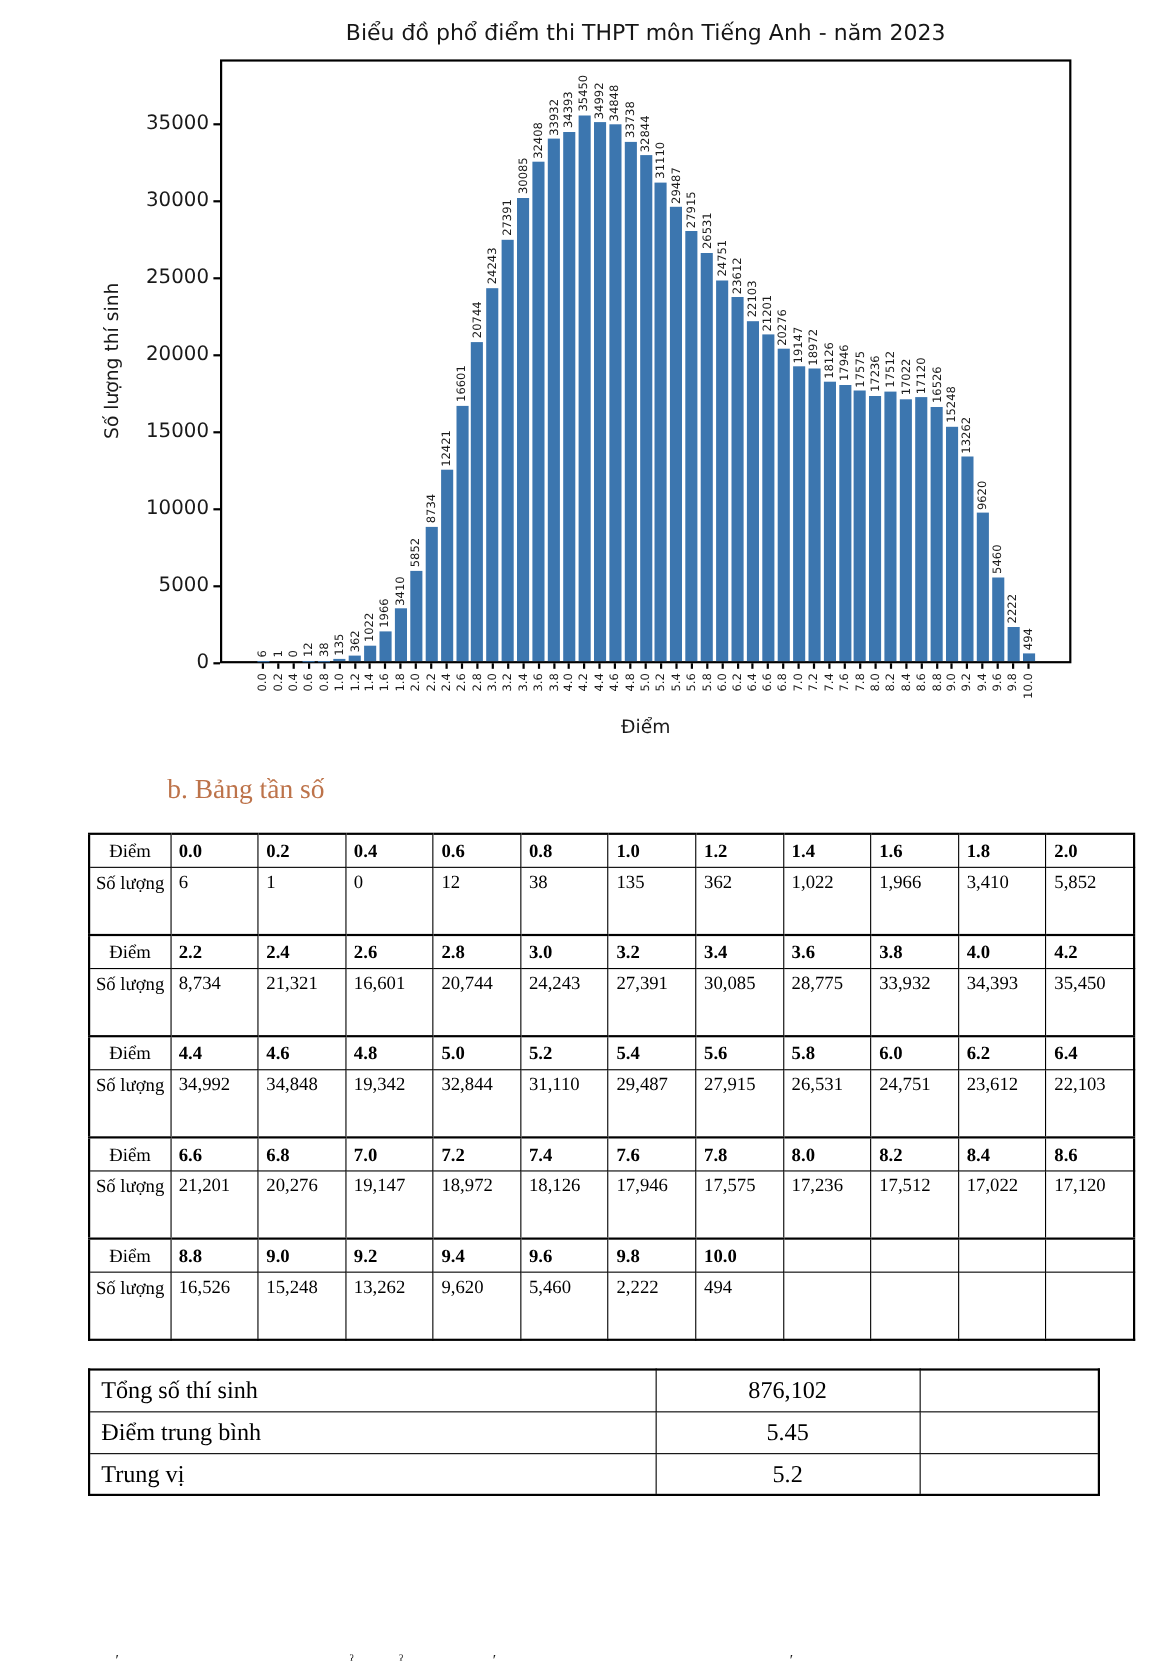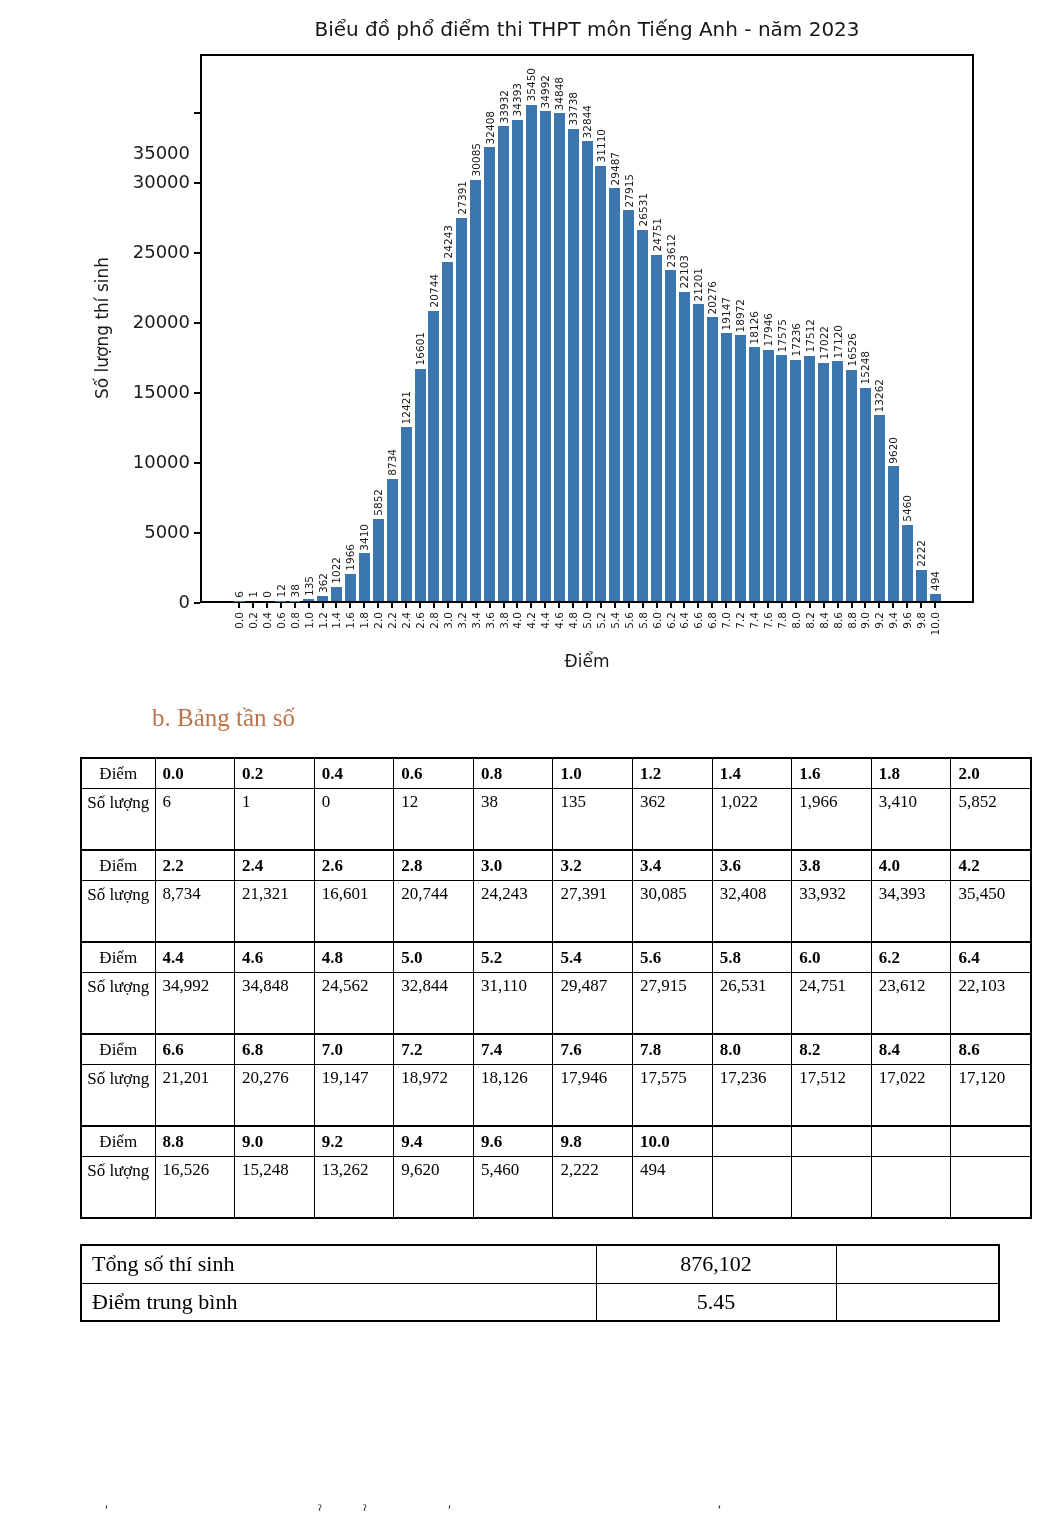--- a/index.html
+++ b/index.html
@@ -272,21 +272,21 @@
       <div class="ytick-label" style="left: 100px; top: 451px;">10000</div>
       <div class="ytick" style="left: 194px; top: 392px;"></div>
       <div class="ytick-label" style="left: 100px; top: 381px;">15000</div>
       <div class="ytick" style="left: 194px; top: 322px;"></div>
       <div class="ytick-label" style="left: 100px; top: 311px;">20000</div>
       <div class="ytick" style="left: 194px; top: 252px;"></div>
       <div class="ytick-label" style="left: 100px; top: 241px;">25000</div>
       <div class="ytick" style="left: 194px; top: 182px;"></div>
       <div class="ytick-label" style="left: 100px; top: 171px;">30000</div>
       <div class="ytick" style="left: 194px; top: 112px;"></div>
-      <div class="ytick-label" style="left: 100px; top: 101px; margin-top: 41px;">35000</div>
+      <div class="ytick-label" style="left: 100px; top: 101px;">35000</div>
     </div>
 
   <div class="section-heading" id="heading-b" style="color: rgb(189, 115, 74);">b. Bảng tần số</div>
 
   <table id="freq-table">
     <colgroup id="freq-cols">
         <col style="width: 74px;">
         <col style="width: 79.6px;">
         <col style="width: 79.6px;">
         <col style="width: 79.6px;">
@@ -344,21 +344,21 @@
         </tr>
         <tr class="soluong-row">
           <td class="rowhead">Số lượng</td>
           <td>8,734</td>
           <td>21,321</td>
           <td>16,601</td>
           <td>20,744</td>
           <td>24,243</td>
           <td>27,391</td>
           <td>30,085</td>
-          <td>32,408</td>
+          <td>28,775</td>
           <td>33,932</td>
           <td>34,393</td>
           <td>35,450</td>
         </tr>
         <tr class="diem-row">
           <td class="rowhead">Điểm</td>
           <td class="val">4.4</td>
           <td class="val">4.6</td>
           <td class="val">4.8</td>
           <td class="val">5.0</td>
@@ -367,21 +367,21 @@
           <td class="val">5.6</td>
           <td class="val">5.8</td>
           <td class="val">6.0</td>
           <td class="val">6.2</td>
           <td class="val">6.4</td>
         </tr>
         <tr class="soluong-row">
           <td class="rowhead">Số lượng</td>
           <td>34,992</td>
           <td>34,848</td>
-          <td>24,562</td>
+          <td>19,342</td>
           <td>32,844</td>
           <td>31,110</td>
           <td>29,487</td>
           <td>27,915</td>
           <td>26,531</td>
           <td>24,751</td>
           <td>23,612</td>
           <td>22,103</td>
         </tr>
         <tr class="diem-row">
@@ -454,20 +454,25 @@
         <tr style="height: 38px;">
           <td class="lbl">Tổng số thí sinh</td>
           <td class="val">876,102</td>
           <td class="pct"></td>
         </tr>
         <tr style="height: 38px;">
           <td class="lbl">Điểm trung bình</td>
           <td class="val">5.45</td>
           <td class="pct"></td>
         </tr>
+        <tr style="height: 38px;">
+          <td class="lbl">Trung vị</td>
+          <td class="val">5.2</td>
+          <td class="pct"></td>
+        </tr>
       </tbody>
   </table>
 
   <div id="remnants">
       <div class="remnant" style="left: 105px;">ʹ</div>
       <div class="remnant" style="left: 318px;">ˀ</div>
       <div class="remnant" style="left: 363px;">ˀ</div>
       <div class="remnant" style="left: 448px;">ʹ</div>
       <div class="remnant" style="left: 718px;">ʹ</div>
     </div>

